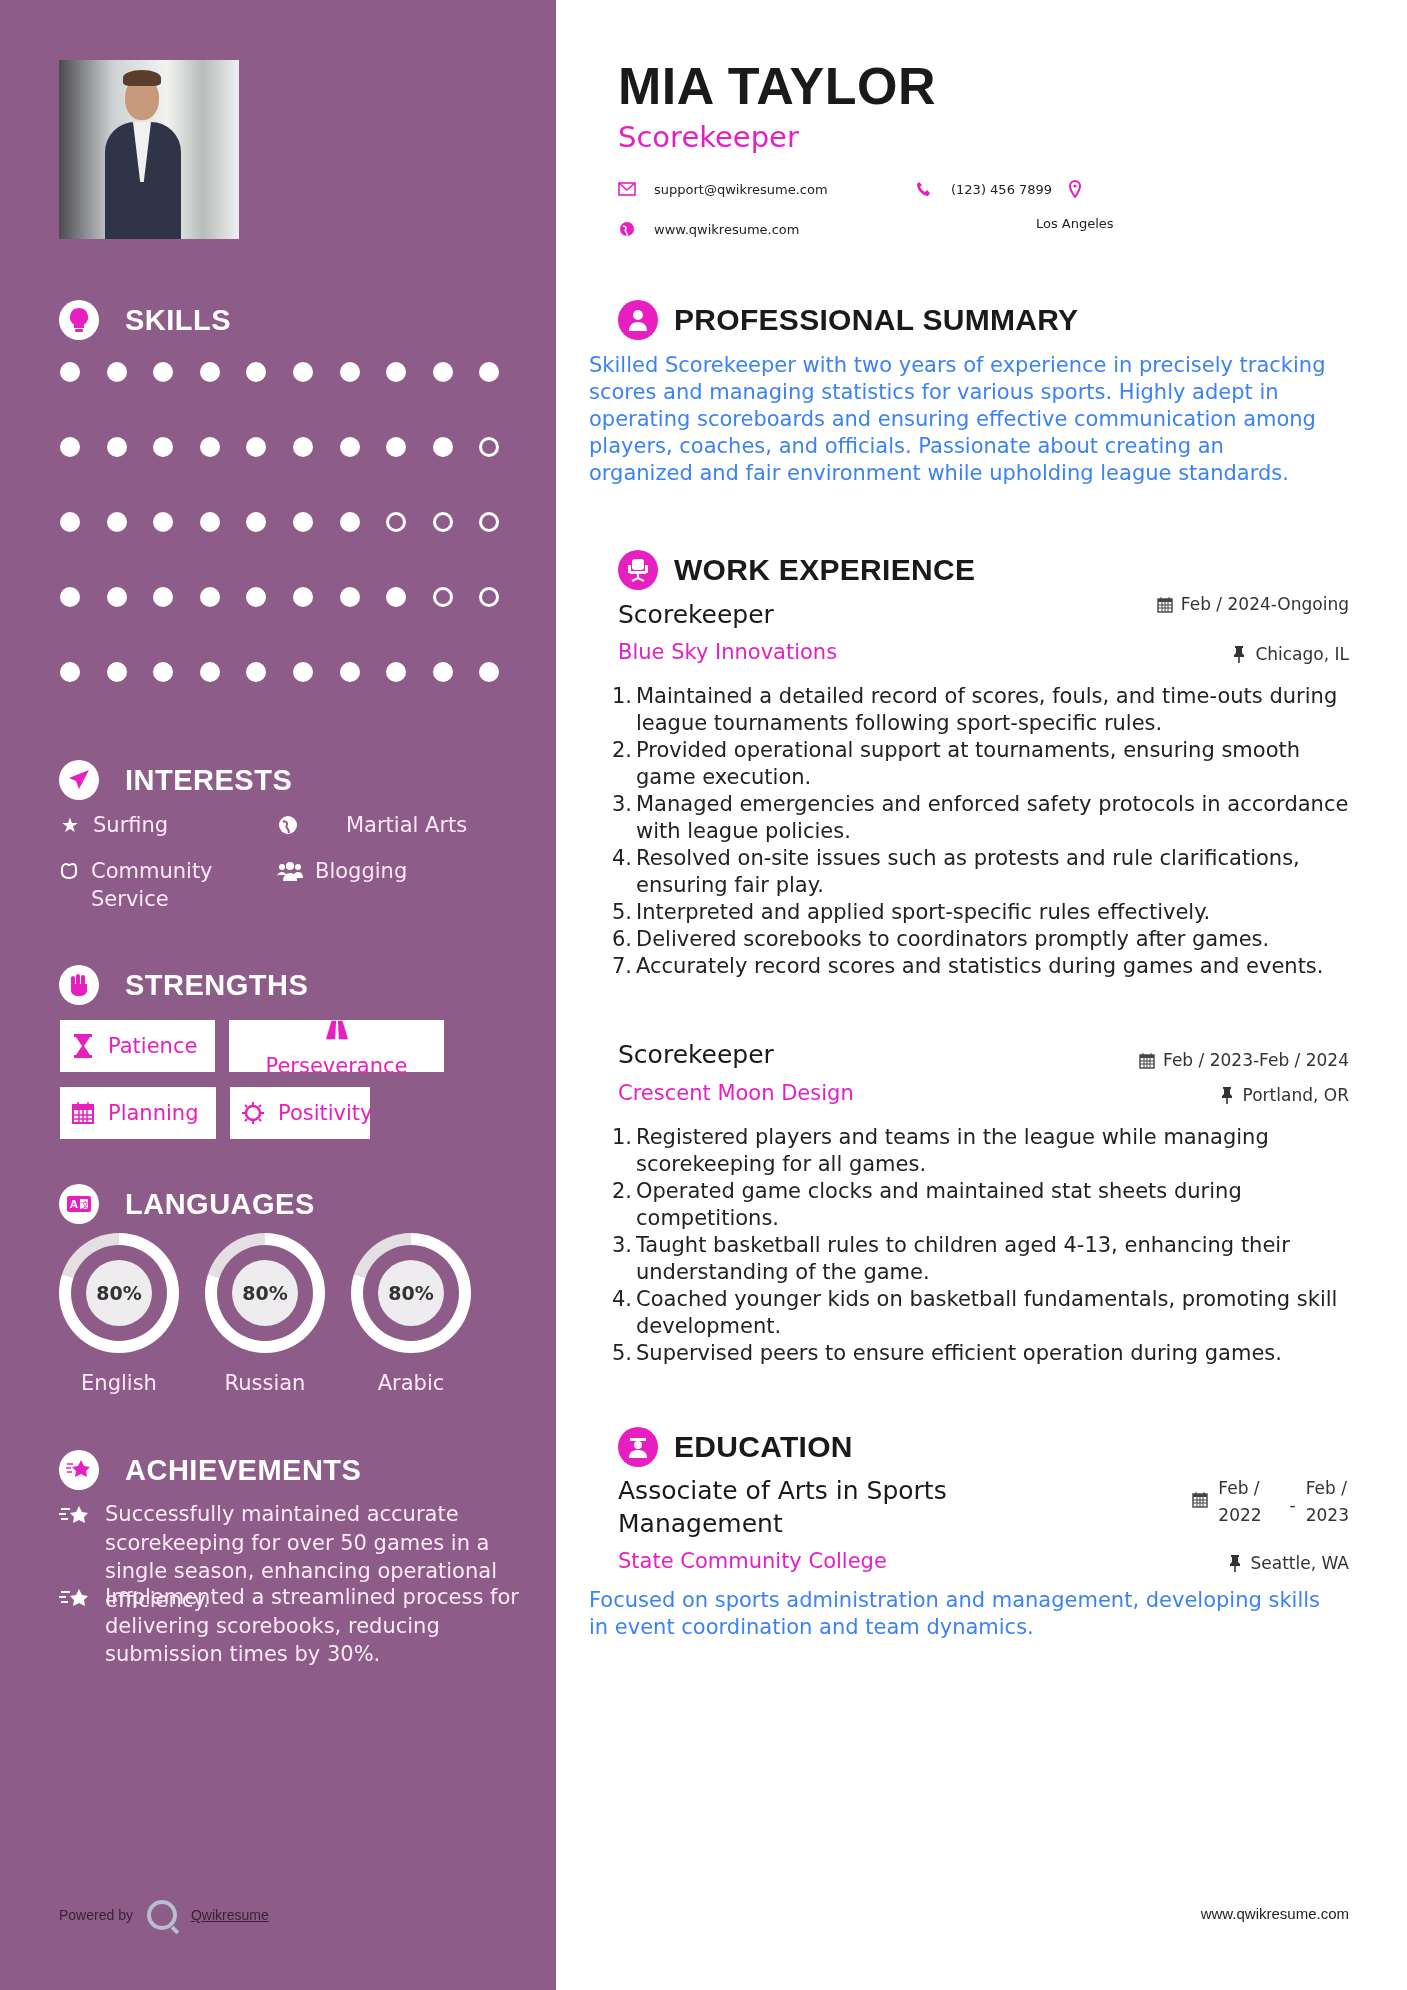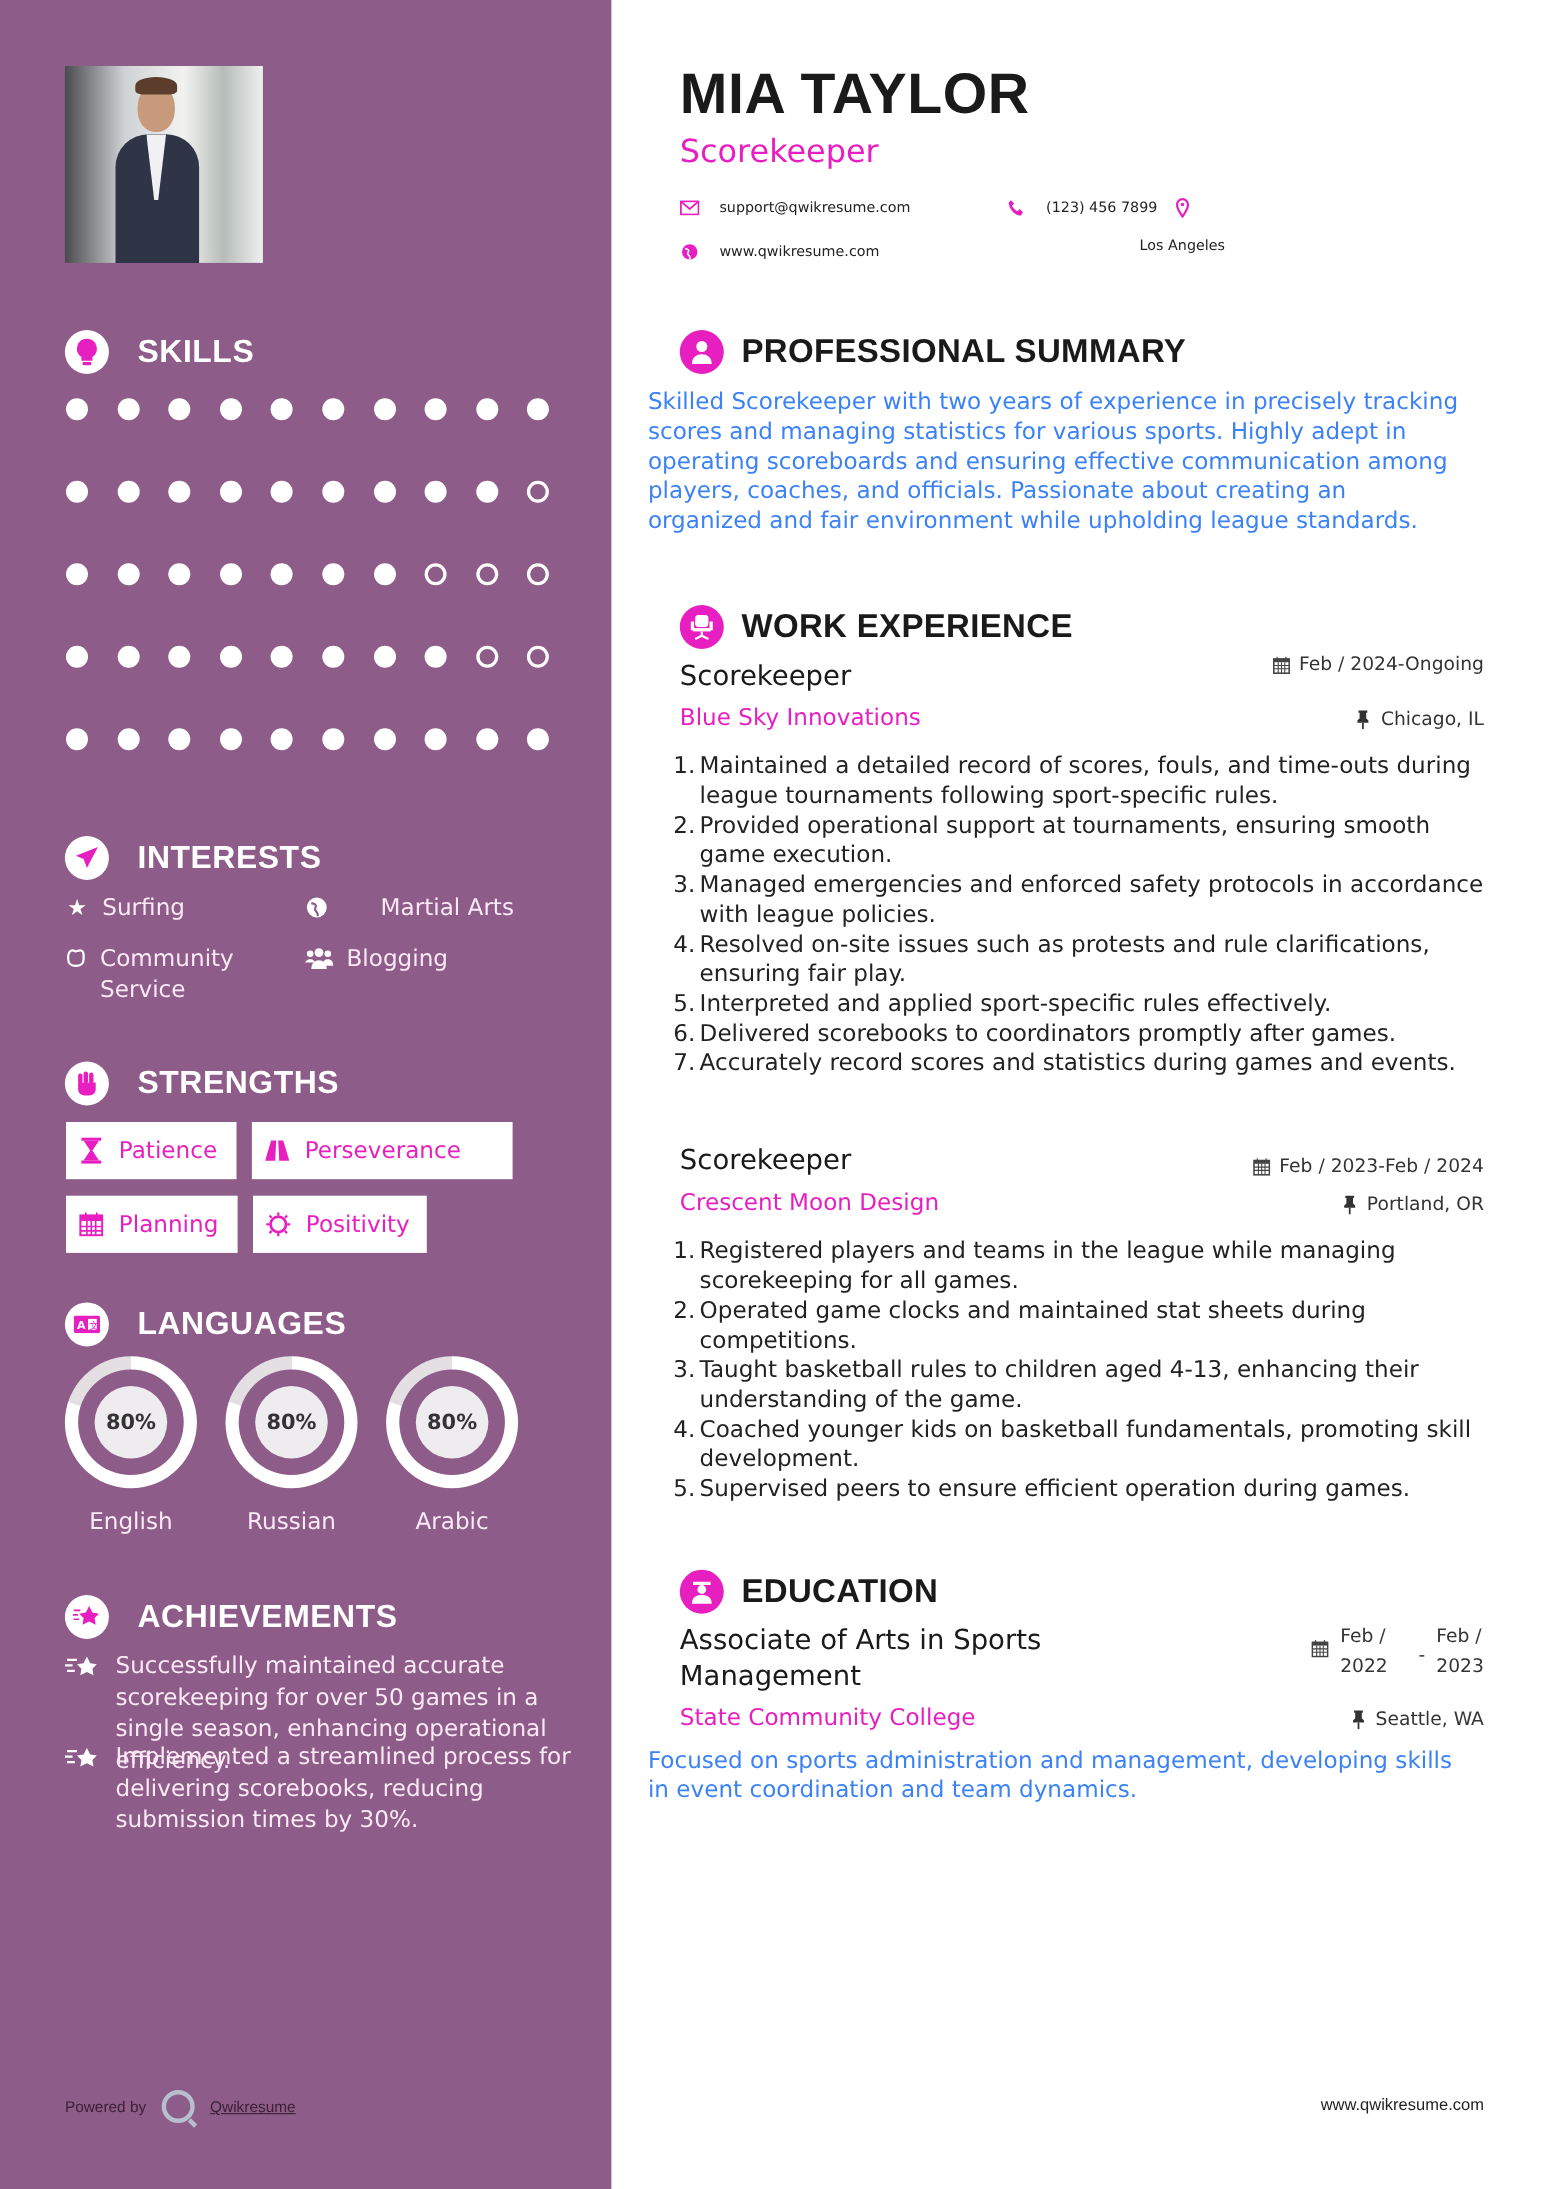--- a/index.html
+++ b/index.html
@@ -228,40 +228,40 @@
   <div class="strength" style="left:60px; top:1020px; width:155px;">
     <span class="ic">
       <svg width="20" height="24" viewBox="0 0 20 24">
           <rect x="1" y="0" width="18" height="3" fill="#e81fc0"></rect>
           <rect x="1" y="21" width="18" height="3" fill="#e81fc0"></rect>
           <path d="M3 3h14l-6 9 6 9H3l6-9z" fill="#e81fc0"></path>
         </svg>
     </span>
     <span>Patience</span>
   </div>
-  <div class="strength" style="left:229px; top:1020px; width:237px;">
+  <div class="strength" style="left:229px; top:1020px; width:215px;flex-direction:column;">
     <span class="ic">
       <svg width="24" height="20" viewBox="0 0 24 20">
           <path d="M6 0h5l-1 20H0z" fill="#e81fc0"></path>
           <path d="M13 0h5l6 20H14z" fill="#e81fc0"></path>
         </svg>
     </span>
     <span>Perseverance</span>
   </div>
   <div class="strength" style="left:60px; top:1087px; width:156px;">
     <span class="ic">
       <svg width="22" height="22" viewBox="0 0 22 22">
           <rect x="1" y="3" width="20" height="18" fill="none" stroke="#e81fc0" stroke-width="2"></rect>
           <rect x="1" y="3" width="20" height="5" fill="#e81fc0"></rect>
           <path d="M6 0v5M16 0v5M1 13h20M1 17h20M7 8v13M11 8v13M15 8v13" stroke="#e81fc0" stroke-width="1.5"></path>
         </svg>
     </span>
     <span>Planning</span>
   </div>
-  <div class="strength" style="left:230px; top:1087px; width:158px;">
+  <div class="strength" style="left:230px; top:1087px; width:140px;">
     <span class="ic">
       <svg width="22" height="22" viewBox="0 0 22 22">
           <circle cx="11" cy="11" r="7" fill="none" stroke="#e81fc0" stroke-width="2.5"></circle>
           <path d="M11 0v3M11 19v3M0 11h3M19 11h3M3 3l2 2M17 17l2 2M3 19l2-2M17 5l2-2" stroke="#e81fc0" stroke-width="2"></path>
         </svg>
     </span>
     <span>Positivity</span>
   </div>
 
   <div class="sb-heading" style="top:1184px;">

